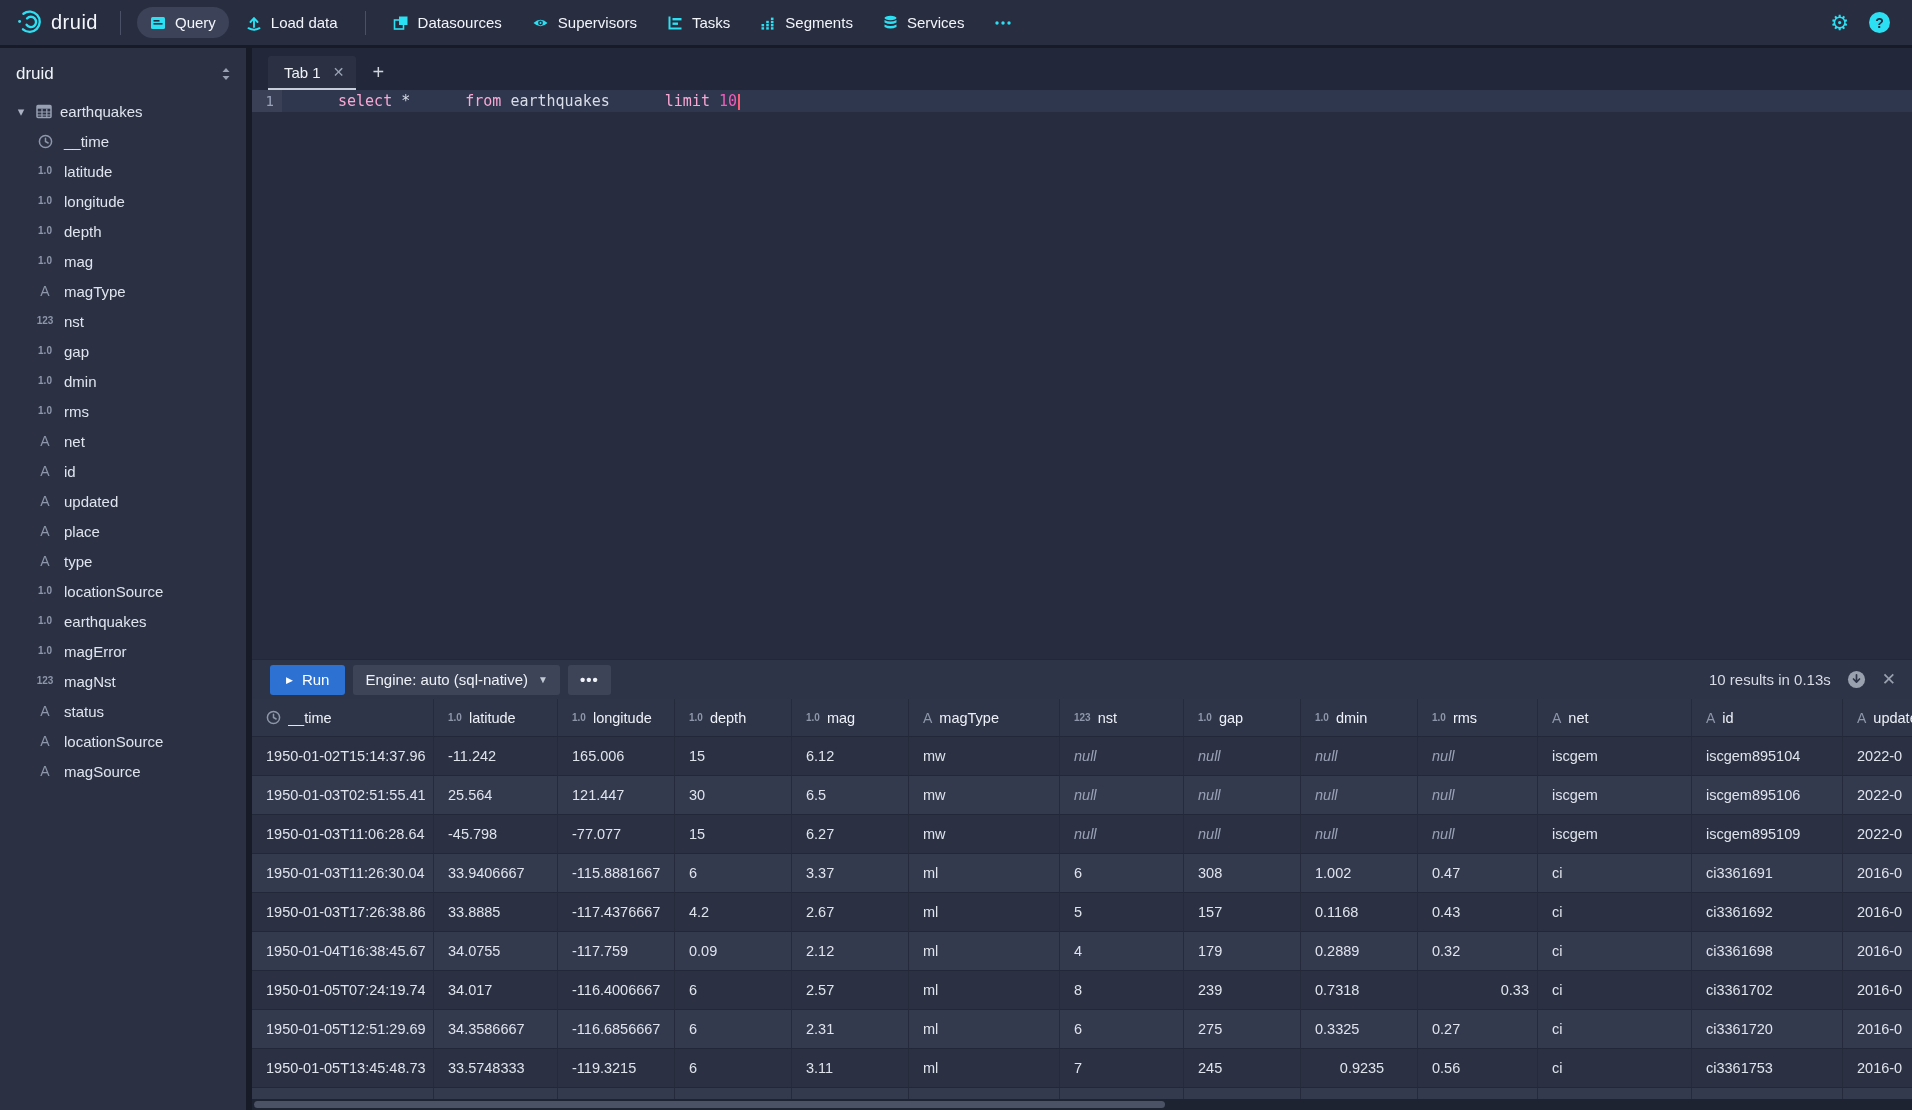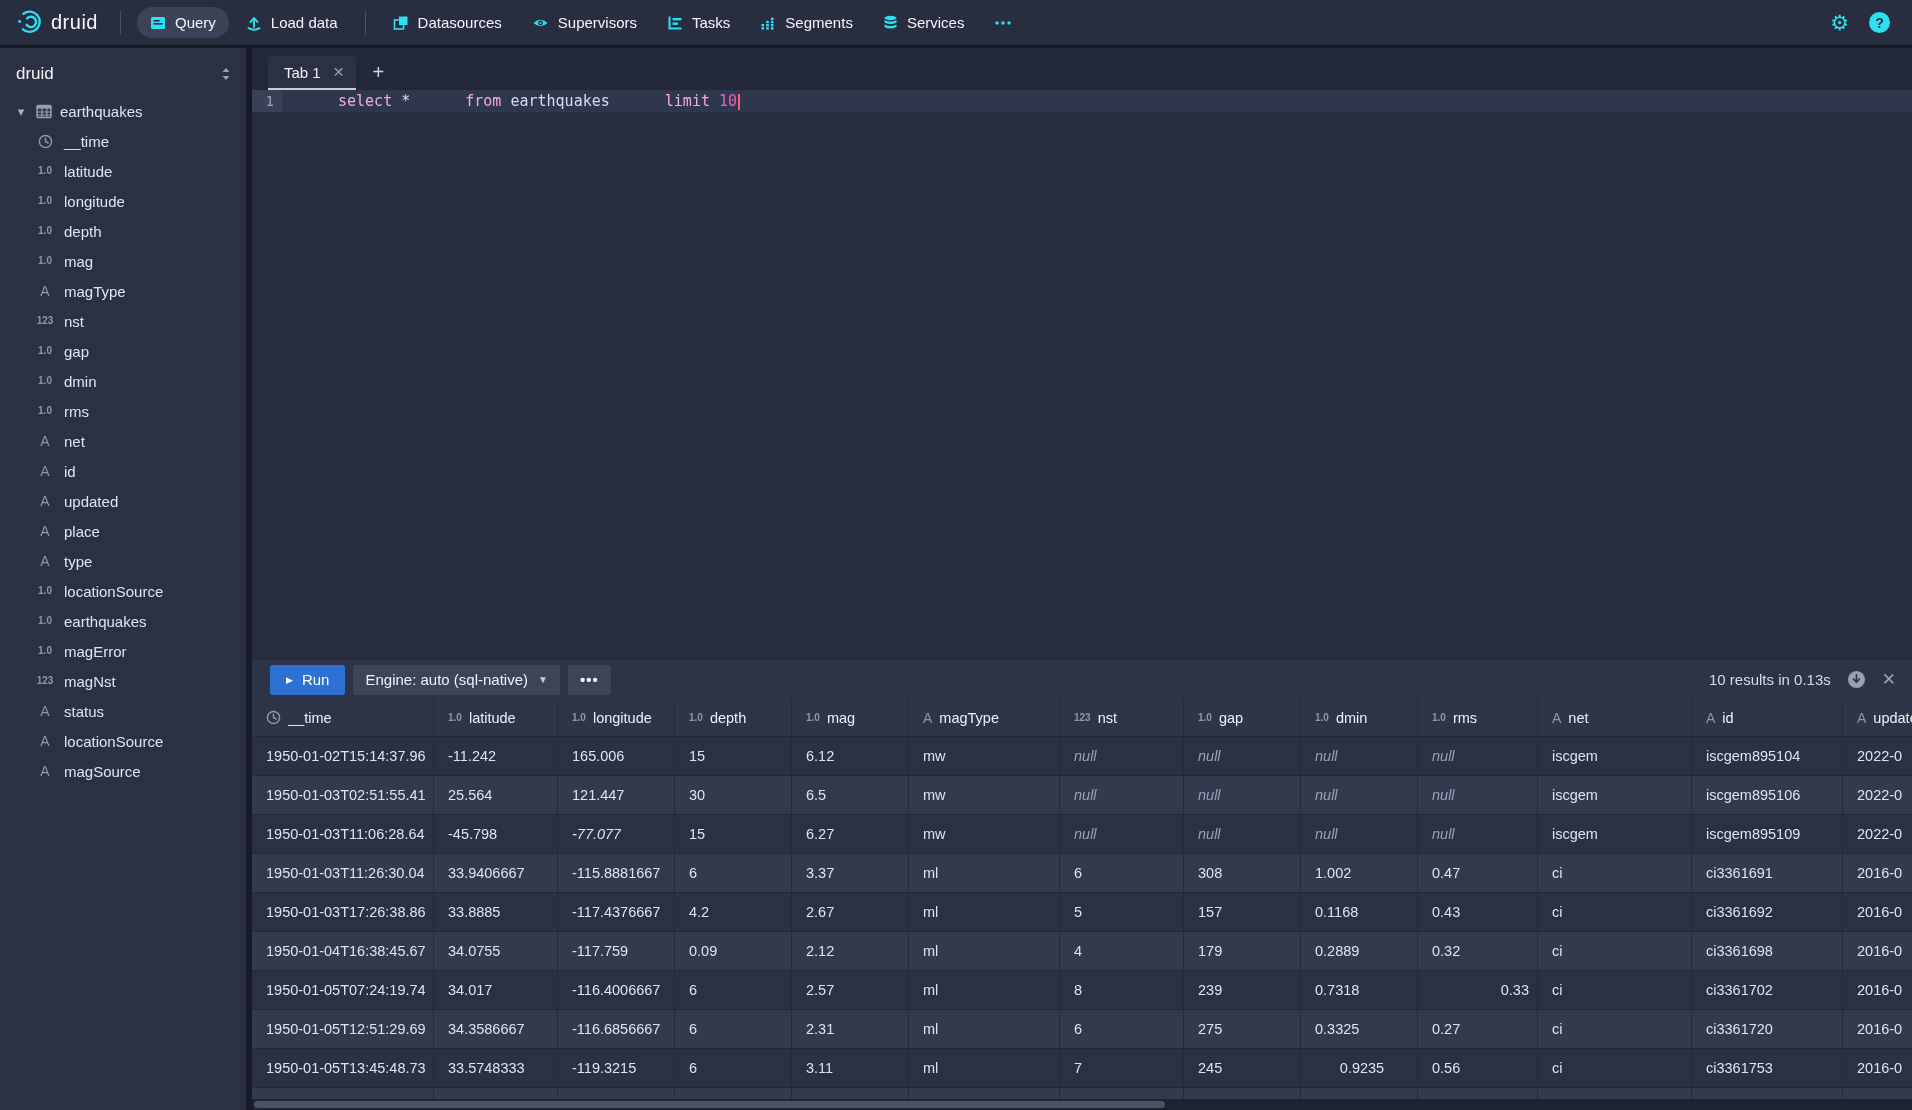--- a/index.html
+++ b/index.html
@@ -552,21 +552,21 @@
                 <span class="val">2022-0</span>
               </div>
             </div>
             <div class="rrow odd">
               <div class="rcell" style="width: 182px;">
                 <span class="val">1950-01-03T11:06:28.640Z</span>
               </div>
               <div class="rcell" style="width: 124px;">
                 <span class="val">-45.798</span>
               </div>
-              <div class="rcell" style="width: 117px; font-style: italic;">
+              <div class="rcell" style="width: 117px;">
                 <span class="val">-77.077</span>
               </div>
               <div class="rcell" style="width: 117px;">
                 <span class="val">15</span>
               </div>
               <div class="rcell" style="width: 117px;">
                 <span class="val">6.27</span>
               </div>
               <div class="rcell" style="width: 151px;">
                 <span class="val">mw</span>

